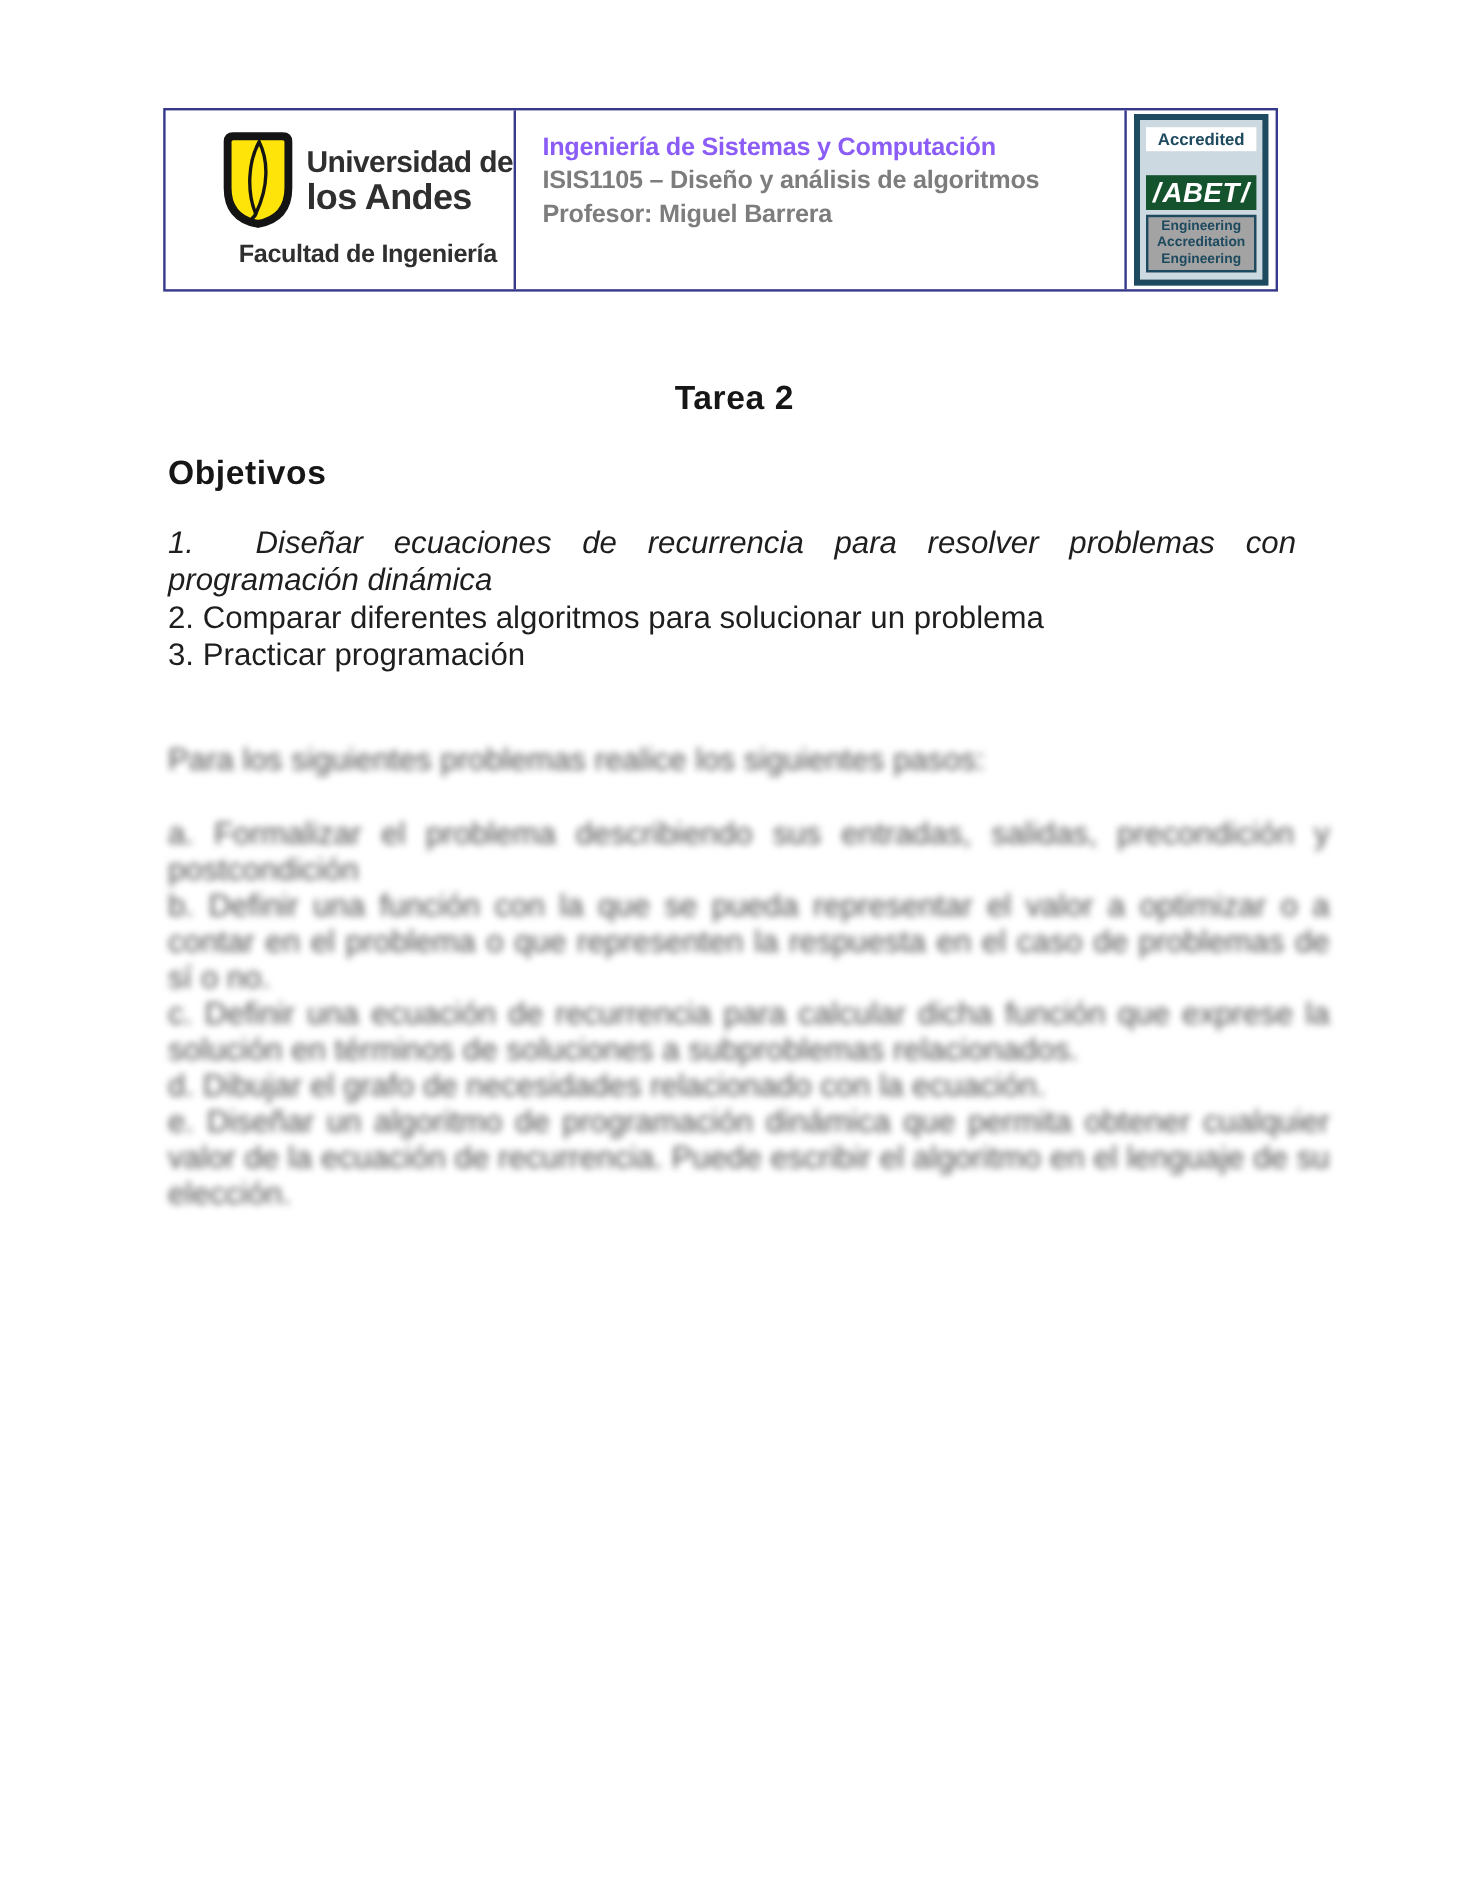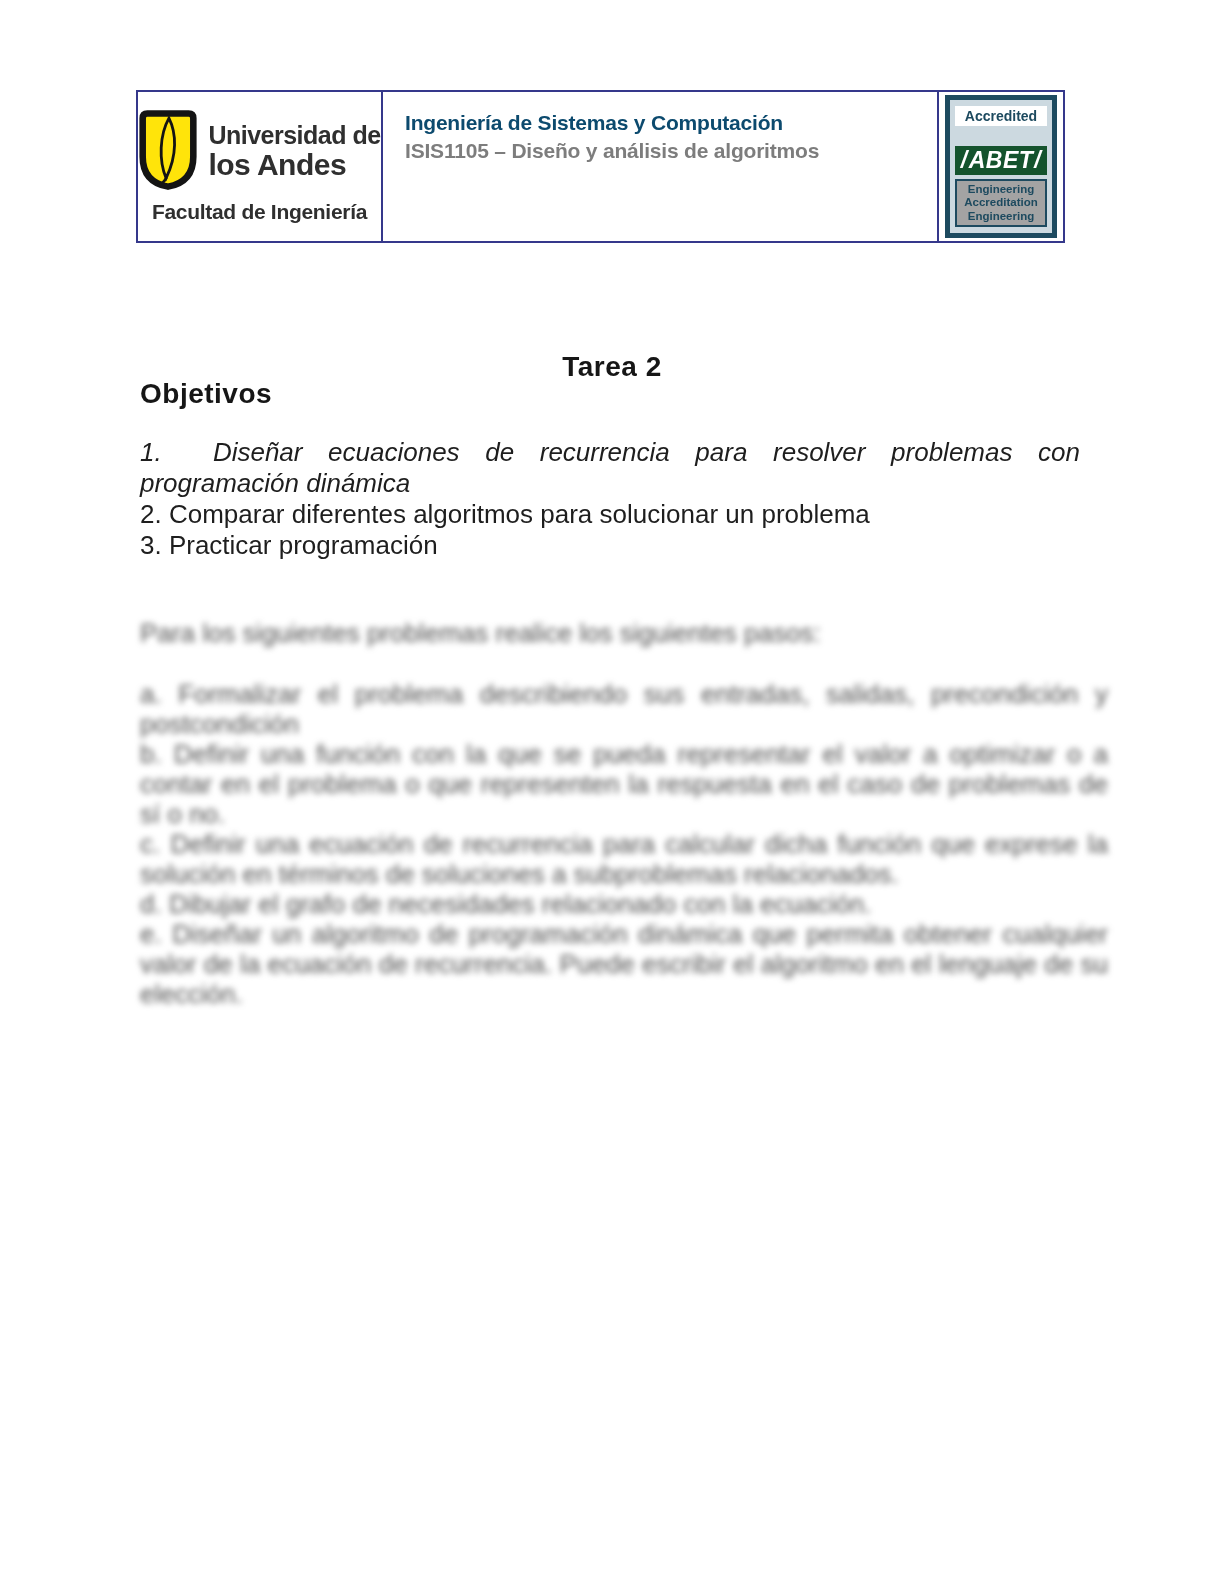--- a/index.html
+++ b/index.html
@@ -12,20 +12,21 @@
     overflow:hidden;
   }
 
   
   .header-box{
     position:absolute;left:136px;top:90px;
     width:929px;height:153px;
     border:2px solid #35388b;
     display:flex;box-sizing:border-box;
     background:#fff;
+    padding-left:47px;
   }
   .cell{box-sizing:border-box;}
   .cell-logo{
     width:245px;border-right:2px solid #35388b;
     display:flex;align-items:center;justify-content:center;
   }
   .cell-info{
     flex:1;border-right:2px solid #35388b;
     padding:17px 0 0 22px;
   }
@@ -38,21 +39,21 @@
   .uni-logo{display:flex;flex-direction:column;align-items:center;}
   .uni-top{display:flex;align-items:center;}
   .uni-shield{width:60px;height:84px;margin-right:10px;}
   .uni-names{display:flex;flex-direction:column;color:#2f2f2f;}
   .uni-name1{font-size:25px;font-weight:bold;line-height:26px;letter-spacing:-0.5px;}
   .uni-name2{font-size:30px;font-weight:bold;line-height:33px;letter-spacing:-0.5px;}
   .uni-faculty{font-size:21px;font-weight:bold;color:#2f2f2f;margin-top:7px;letter-spacing:-0.3px;}
 
   
   .info-line{font-size:21px;font-weight:bold;line-height:28px;color:#7d7d7d;letter-spacing:-0.2px;}
-  .info-line.first{color:#0c4a6e;}
+  .info-line.first{color:#8b5cf6;}
 
   
   .abet{
     width:112px;box-sizing:border-box;
     border:5px solid #1d4a5f;background:#ccd9e0;
     padding:6px 5px;
   }
   .abet-accredited{
     background:#ffffff;color:#1d4a5f;
     font-weight:bold;font-size:14px;text-align:center;
@@ -71,21 +72,21 @@
     background:#a3a3a3;border:2px solid #1d4a5f;
     margin-top:4px;padding:2px 0;
     font-size:11.5px;line-height:13.5px;font-weight:bold;
     color:#1d4a5f;text-align:center;
   }
 
   
   .doc-title{
     position:absolute;top:316px;left:140px;width:944px;
     text-align:center;font-size:28px;font-weight:bold;
-    color:#161616;letter-spacing:0.5px;margin-top:35px;
+    color:#161616;letter-spacing:0.5px;
   }
   .section-heading{
     position:absolute;top:378px;left:140px;
     font-size:28px;font-weight:bold;color:#161616;letter-spacing:0.5px;
   }
   .objectives{
     position:absolute;top:437px;left:140px;width:940px;
     font-size:26px;line-height:31px;color:#1e1e1e;
   }
   .objectives p{margin:0;}
@@ -123,20 +124,21 @@
             <span class="uni-name2">los Andes</span>
           </div>
         </div>
         <div class="uni-faculty">Facultad de Ingeniería</div>
       </div>
     </div>
 
     <div class="cell cell-info">
       <div class="info-line first">Ingeniería de Sistemas y Computación</div>
       <div class="info-line">ISIS1105 – Diseño y análisis de algoritmos</div>
+      <div class="info-line">Profesor: Miguel Barrera</div>
     </div>
 
     <div class="cell cell-abet">
       <div class="abet">
         <div class="abet-accredited">Accredited</div>
         <div class="abet-wordmark">ABET</div>
         <div class="abet-commission">
           <div>Engineering</div>
           <div>Accreditation</div>
           <div>Engineering</div>

